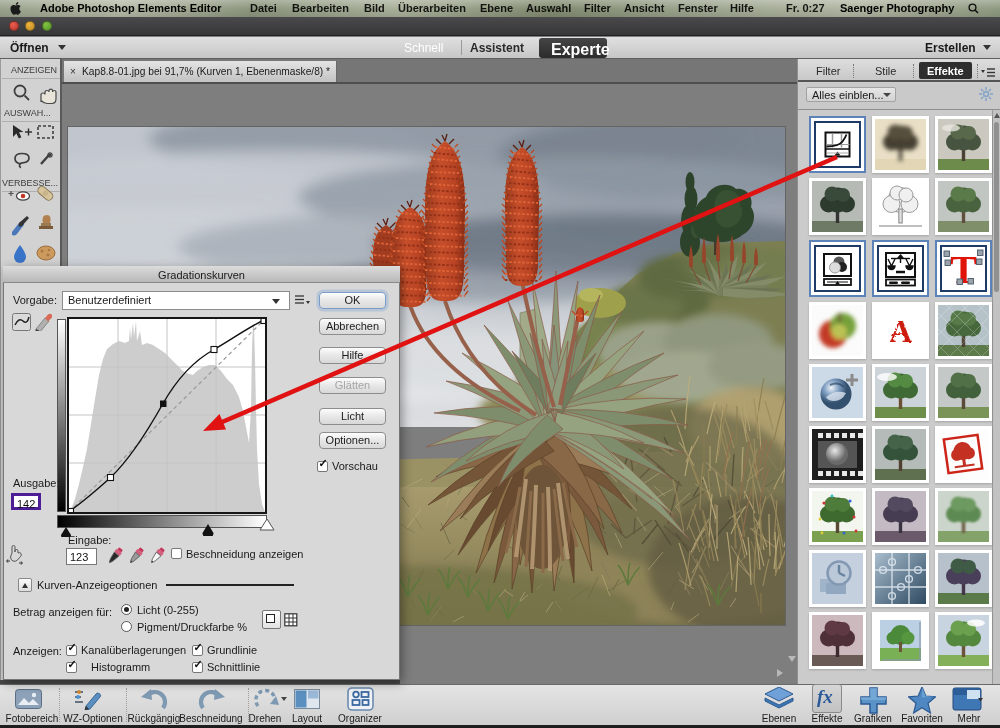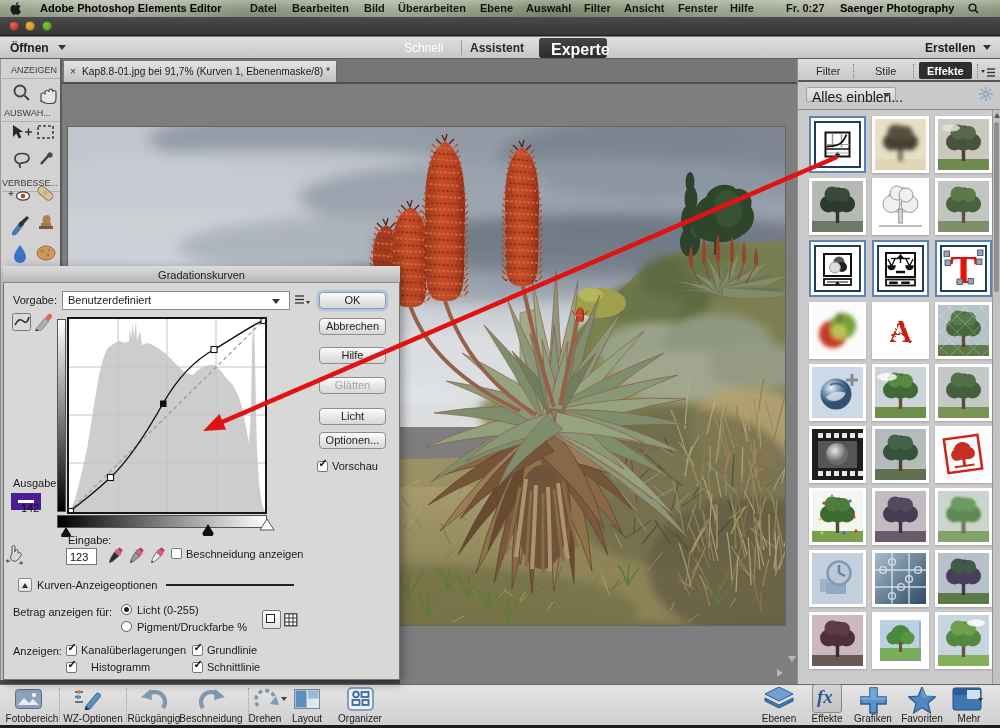--- a/index.html
+++ b/index.html
@@ -907,21 +907,21 @@
 <svg class="a" style="left:981px;top:68px" width="14" height="10">
     <path d="M0 2 l4 0 l-2 3 z" fill="#333"></path>
     <g stroke="#333" stroke-width="1.4">
       <line x1="6" y1="1" x2="14" y2="1"></line>
       <line x1="6" y1="4.5" x2="14" y2="4.5"></line>
       <line x1="6" y1="8" x2="14" y2="8"></line>
     </g>
   </svg>
 <div class="a" style="left:798px;top:84px;width:202px;height:26px;background:#c9c9c9;border-bottom:1px solid #8e8e8e"></div>
 <div class="a" style="left:806px;top:87px;width:90px;height:15px;background:linear-gradient(#e6e6e6,#d2d2d2);border:1px solid #a2a2a2;border-radius:2px"></div>
-<div class="a" style="left:812px;top:89px;font-size:14px;color:#1a1a1a">Alles einblen...</div>
+<div class="a" style="left:812px;top:89px;font-size:11px;color:#1a1a1a">Alles einblen...</div>
 <div class="a" style="left:883px;top:93px;width:0;height:0;border-left:4px solid transparent;border-right:4px solid transparent;border-top:4px solid #444"></div>
 <svg class="a" style="left:979px;top:87px" width="14" height="14" viewBox="0 0 14 14">
     <g fill="#87a5c8">
       <circle cx="7" cy="7" r="3.2"></circle>
       <g stroke="#87a5c8" stroke-width="1.6">
 <line x1="7" y1="0" x2="7" y2="3"></line>
         <line x1="7" y1="11" x2="7" y2="14"></line>
         <line x1="0" y1="7" x2="3" y2="7"></line>
         <line x1="11" y1="7" x2="14" y2="7"></line>
 <line x1="2.05" y1="2.05" x2="4.2" y2="4.2"></line>
@@ -1496,21 +1496,21 @@
 <path d="M1 192 C 20 178 32 167 41.5 158.5 C 60 141 78 113 94 84.5 C 108 60 126 41 145 30.5 C 160 22 180 8 195 1" fill="none" stroke="#111" stroke-width="1.4"></path>
 <g fill="#fff" stroke="#111" stroke-width="1.1">
 <rect x="-1.5" y="189.5" width="6" height="6"></rect>
       <rect x="38.5" y="155.5" width="6" height="6"></rect>
       <rect x="142" y="27.5" width="6" height="6"></rect>
       <rect x="192" y="-1.5" width="6" height="6"></rect>
     </g>
 <rect x="91" y="81.5" width="6.5" height="6.5" fill="#111"></rect>
   </svg>
 <div class="dtxt" style="left:13px;top:477px">Ausgabe:</div>
-<div class="a" style="left:11px;top:493px;width:30px;height:17px;background:#fff;border:7px solid #4c1d95;font-size:11px;color:#111;padding:2px 0 0 3px">142</div>
+<div class="a" style="left:11px;top:493px;width:30px;height:17px;background:#fff;border:3px solid #4c1d95;font-size:11px;color:#111;padding:2px 0 0 3px">142</div>
 <div class="a" style="left:57px;top:515px;width:210px;height:13px;background:linear-gradient(90deg,#000,#fff);border:1px solid #555"></div>
 <svg class="a" style="left:59px;top:527px" width="14" height="10">
     <path d="M7 0 L12 8 A3.5 3.5 0 1 1 2 8 Z" fill="#111"></path>
   </svg>
 <svg class="a" style="left:201px;top:524px" width="14" height="12">
     <path d="M7 0 L12.5 9 A4 4 0 1 1 1.5 9 Z" fill="#111"></path>
   </svg>
 <svg class="a" style="left:259px;top:519px" width="16" height="12">
     <path d="M8 0 L15 11 L1 11 Z" fill="#fff" stroke="#555" stroke-width="1"></path>
   </svg>

